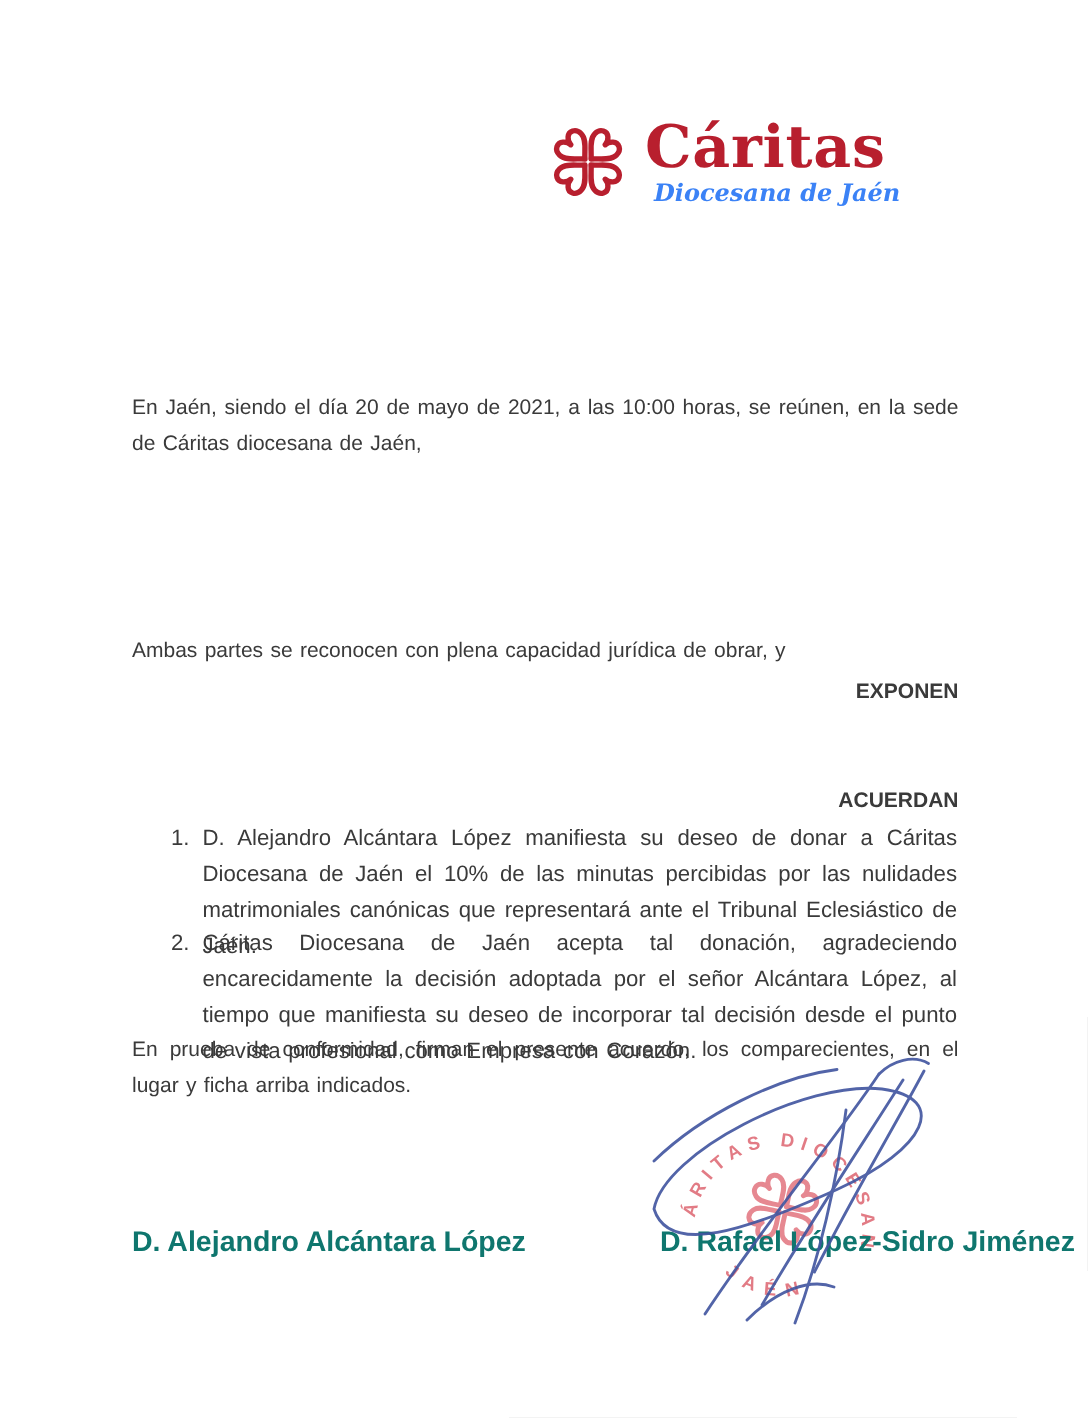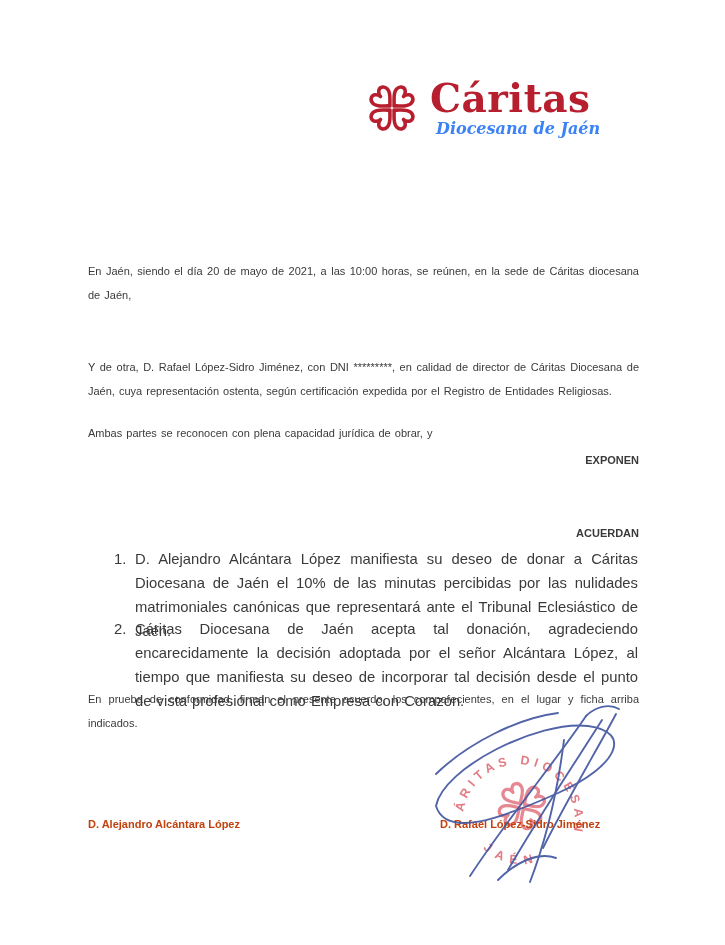--- a/index.html
+++ b/index.html
@@ -41,44 +41,44 @@
     color: #3b82f6;
     margin-top: 3px;
     padding-left: 6px;
   }
 
   
   .para {
     position: absolute;
     left: 88px;
     width: 551px;
-    font-size: 11px;
+    font-size: 14px;
     line-height: 24px;
     text-align: justify;
     word-spacing: 1px;
   }
   .heading { text-align: right; font-weight: bold; }
 
   .agr-item {
     position: absolute;
     left: 114px;
     width: 524px;
     display: flex;
     font-size: 14.8px;
     line-height: 24px;
   }
   .agr-num  { flex: 0 0 21px; }
   .agr-text { flex: 1; text-align: justify; word-spacing: 1px; }
 
   
   .sig-name {
     position: absolute;
-    font-size: 11px;
+    font-size: 19px;
     font-weight: bold;
-    color: #c2410c;
+    color: #0f766e;
     white-space: nowrap;
   }
   .sig-name-left  { left: 88px;  top: 818px; }
   .sig-name-right { left: 440px; top: 818px; z-index: 3; }
 
   .stamp-svg {
     position: absolute;
     left: 433px;
     top: 722px;
     z-index: 1;
@@ -110,21 +110,20 @@
         <use href="#heart" transform="translate(32,32) rotate(315) translate(0,-16.5)"></use>
       </g>
     </svg>
     <div class="logo-text">
       <div class="brand">Cáritas</div>
       <div class="brand-sub">Diocesana de Jaén</div>
     </div>
   </div>
 
   <p class="para" style="top:259px">En Jaén, siendo el día 20 de mayo de 2021, a las 10:00 horas, se reúnen, en la sede de Cáritas diocesana de Jaén,</p>
-  <p class="para" style="top:355px">Y de otra, D. Rafael López-Sidro Jiménez, con DNI *********, en calidad de director de Cáritas Diocesana de Jaén, cuya representación ostenta, según certificación expedida por el Registro de Entidades Religiosas.</p>
   <p class="para" style="top:421px">Ambas partes se reconocen con plena capacidad jurídica de obrar, y</p>
 
   <p class="para heading" style="top:448px">EXPONEN</p>
   <p class="para heading" style="top:521px">ACUERDAN</p>
 
   <div class="agr-item" style="top:547px">
     <span class="agr-num">1.</span>
     <span class="agr-text">D. Alejandro Alcántara López manifiesta su deseo de donar a Cáritas Diocesana de Jaén el 10% de las minutas percibidas por las nulidades matrimoniales canónicas que representará ante el Tribunal Eclesiástico de Jaén.</span>
   </div>
   <div class="agr-item" style="top:617px">

